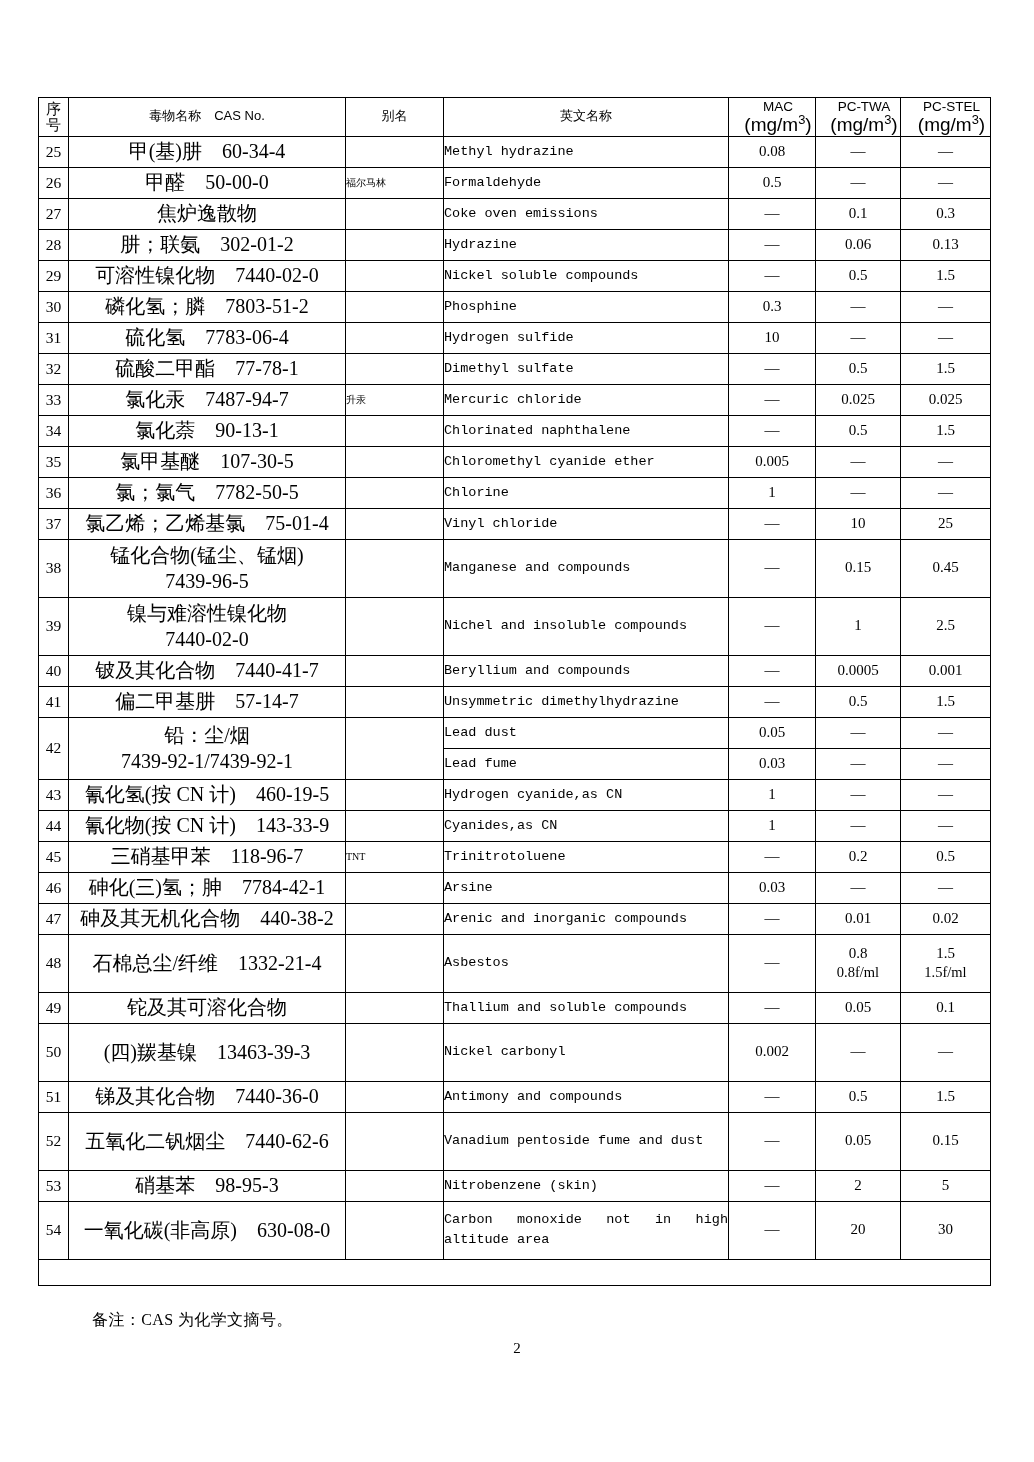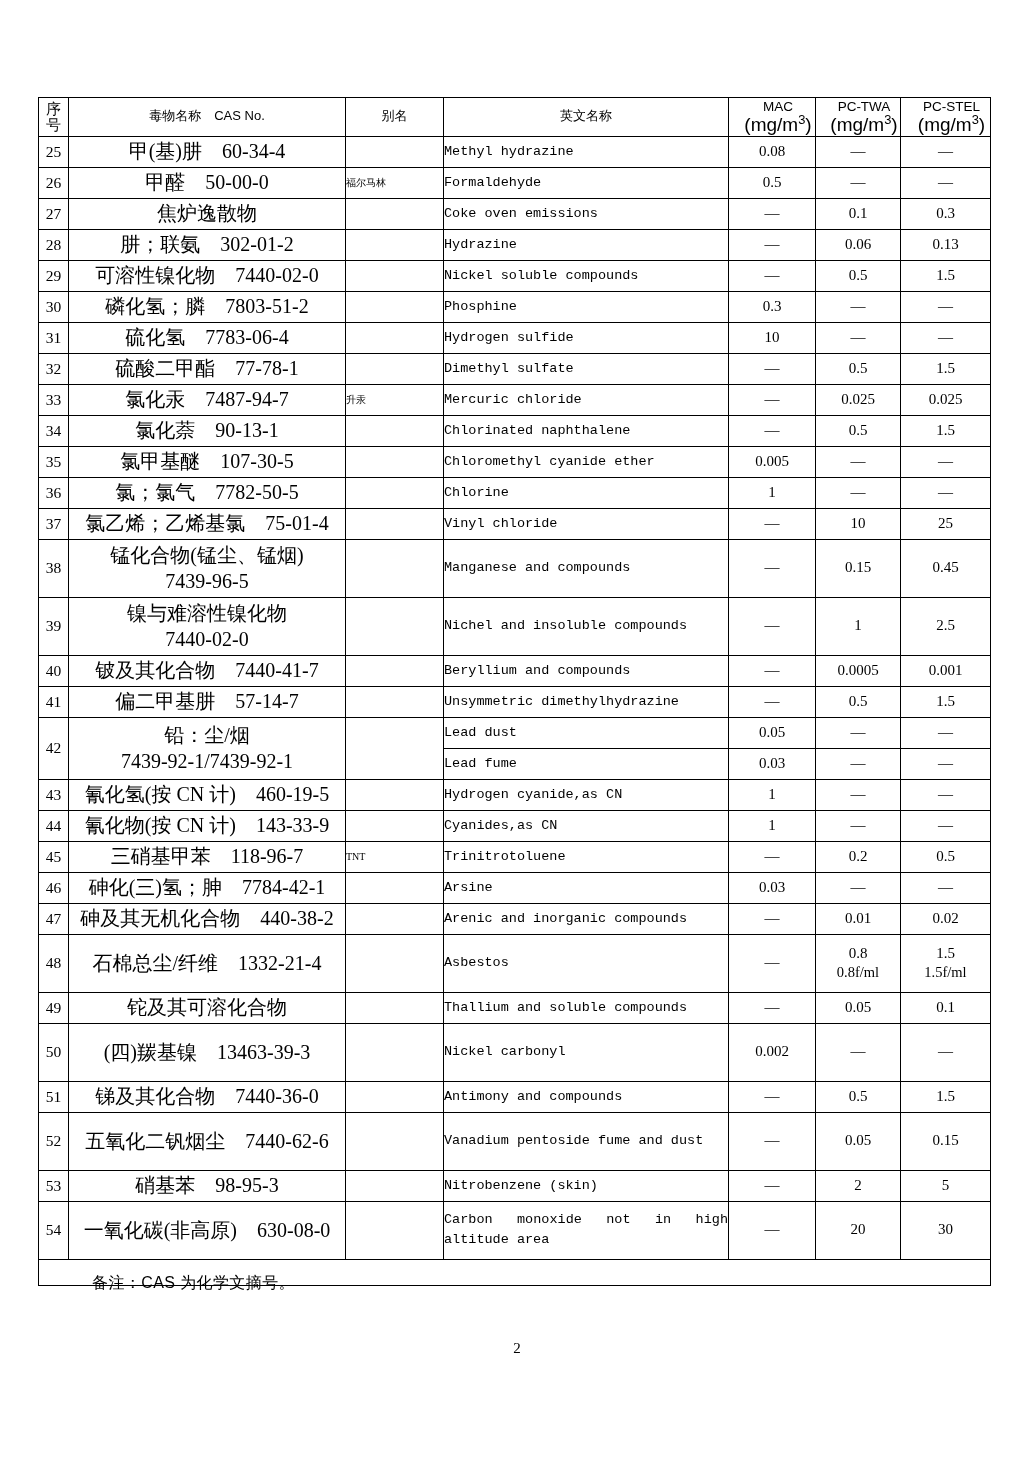--- a/index.html
+++ b/index.html
@@ -103,23 +103,23 @@
   }
   td.num .l2 { display: block; font-size: 14.5px; }
 
   .r1 { height: 31px; }
   .r2 { height: 58px; margin-left: 32px; }
   .r-empty { height: 26px; }
 
   .note {
     position: absolute;
     left: 92px;
-    top: 1273px;
+    top: 1310px;
     font-size: 16px;
-    font-family: Liberation Sans, sans-serif;
+    font-family: Liberation Serif, serif;
     letter-spacing: 0.4px;
   }
   .pageno {
     position: absolute;
     left: 0;
     top: 1340px;
     width: 1034px;
     text-align: center;
     font-size: 15px;
     font-family: "Liberation Serif", serif;

